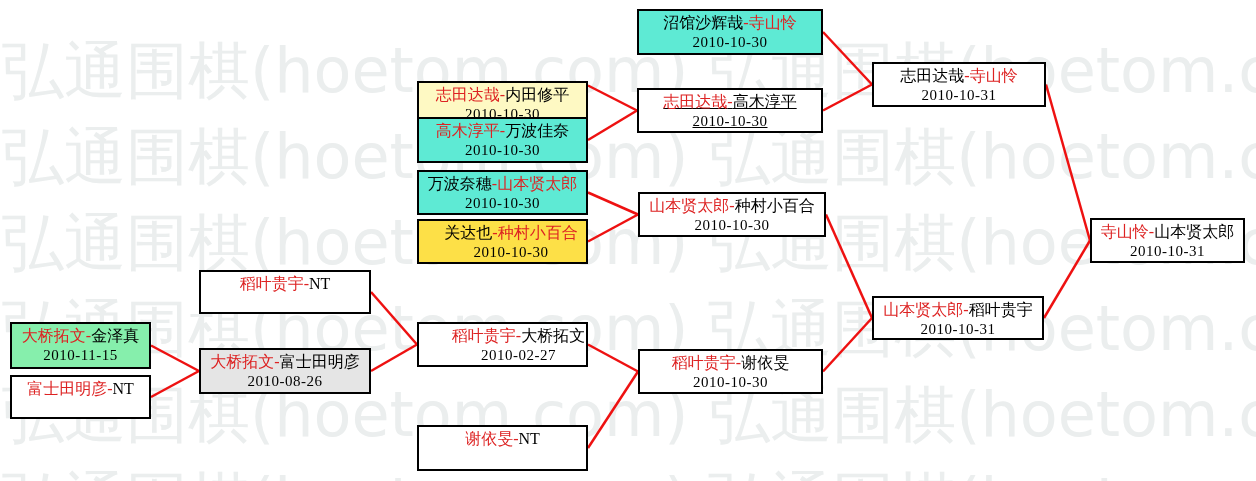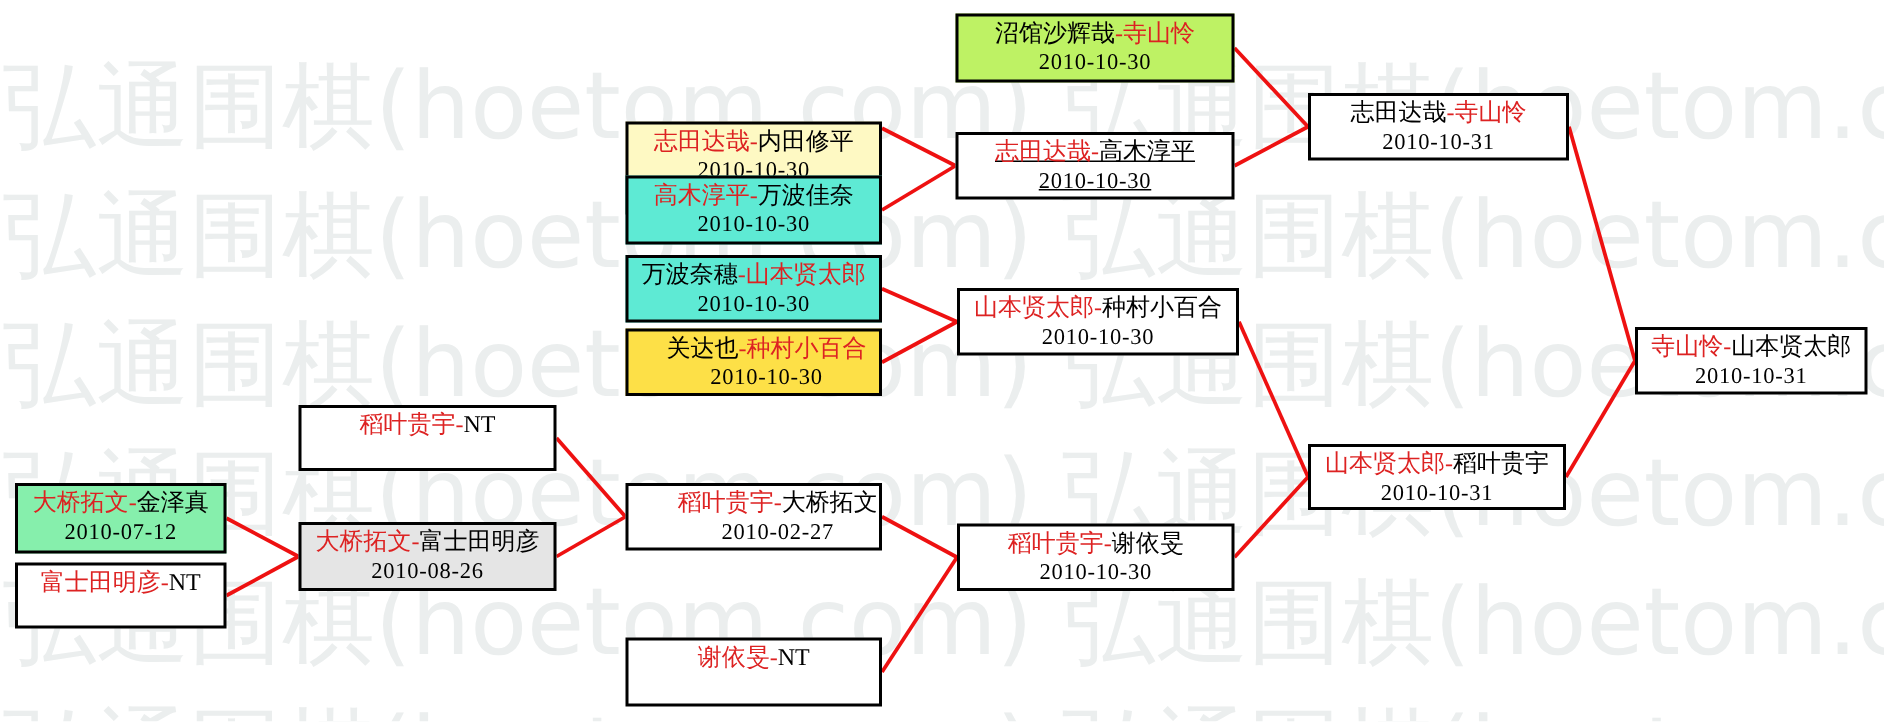--- a/index.html
+++ b/index.html
@@ -81,21 +81,21 @@
       <line x1="1046" y1="84.5" x2="1090" y2="240.5" stroke="#ee1111" stroke-width="2.5"></line>
       <line x1="1044" y1="318" x2="1090" y2="240.5" stroke="#ee1111" stroke-width="2.5"></line>
       <line x1="151" y1="345.5" x2="199" y2="371" stroke="#ee1111" stroke-width="2.5"></line>
       <line x1="151" y1="397" x2="199" y2="371" stroke="#ee1111" stroke-width="2.5"></line>
       <line x1="371" y1="292" x2="417" y2="344.5" stroke="#ee1111" stroke-width="2.5"></line>
       <line x1="371" y1="371" x2="417" y2="344.5" stroke="#ee1111" stroke-width="2.5"></line>
       <line x1="588" y1="344.5" x2="638" y2="371.5" stroke="#ee1111" stroke-width="2.5"></line>
       <line x1="588" y1="448" x2="638" y2="371.5" stroke="#ee1111" stroke-width="2.5"></line>
     </svg>
   <div id="match-layer">
-      <div class="box" style="left: 637px; top: 9px; width: 186px; height: 46px; border-color: rgb(0, 0, 0); background: #bef264;">
+      <div class="box" style="left: 637px; top: 9px; width: 186px; height: 46px; border-color: rgb(0, 0, 0); background: #5eead4;">
         <div class="names"><span>沼馆沙辉哉</span><span style="color: rgb(221, 34, 34);">-</span><span style="color: rgb(221, 34, 34);">寺山怜</span></div>
         <div class="date">2010-10-30</div>
       </div>
       <div class="box" style="left: 417px; top: 63px; width: 171px; height: 62px; border-color: rgb(0, 0, 0); background: #fef9c3; margin-top: 18px;">
         <div class="names"><span style="color: rgb(221, 34, 34);">志田达哉</span><span style="color: rgb(221, 34, 34);">-</span><span>内田修平</span></div>
         <div class="date">2010-10-30</div>
       </div>
       <div class="box" style="left: 872px; top: 62px; width: 174px; height: 45px; border-color: rgb(0, 0, 0); background: rgb(255, 255, 255);">
         <div class="names"><span>志田达哉</span><span style="color: rgb(221, 34, 34);">-</span><span style="color: rgb(221, 34, 34);">寺山怜</span></div>
         <div class="date">2010-10-31</div>
@@ -127,21 +127,21 @@
       <div class="box" style="left: 199px; top: 270px; width: 172px; height: 44px; border-color: rgb(0, 0, 0); background: rgb(255, 255, 255);">
         <div class="names"><span style="color: rgb(221, 34, 34);">稻叶贵宇</span><span style="color: rgb(221, 34, 34);">-</span><span>NT</span></div>
         <div class="date">&nbsp;</div>
       </div>
       <div class="box" style="left: 872px; top: 296px; width: 172px; height: 44px; border-color: rgb(0, 0, 0); background: rgb(255, 255, 255);">
         <div class="names"><span style="color: rgb(221, 34, 34);">山本贤太郎</span><span style="color: rgb(221, 34, 34);">-</span><span>稻叶贵宇</span></div>
         <div class="date">2010-10-31</div>
       </div>
       <div class="box" style="left: 10px; top: 322px; width: 141px; height: 47px; border-color: rgb(0, 0, 0); background: #86efac;">
         <div class="names"><span style="color: rgb(221, 34, 34);">大桥拓文</span><span style="color: rgb(221, 34, 34);">-</span><span>金泽真</span></div>
-        <div class="date">2010-07-12</div>
+        <div class="date">2010-11-15</div>
       </div>
       <div class="box" style="left: 417px; top: 322px; width: 171px; height: 45px; border-color: rgb(0, 0, 0); background: rgb(255, 255, 255); padding-left: 32px;">
         <div class="names"><span style="color: rgb(221, 34, 34);">稻叶贵宇</span><span style="color: rgb(221, 34, 34);">-</span><span>大桥拓文</span></div>
         <div class="date">2010-02-27</div>
       </div>
       <div class="box" style="left: 199px; top: 348px; width: 172px; height: 46px; border-color: rgb(0, 0, 0); background: #e5e5e5;">
         <div class="names"><span style="color: rgb(221, 34, 34);">大桥拓文</span><span style="color: rgb(221, 34, 34);">-</span><span>富士田明彦</span></div>
         <div class="date">2010-08-26</div>
       </div>
       <div class="box" style="left: 638px; top: 349px; width: 185px; height: 45px; border-color: rgb(0, 0, 0); background: rgb(255, 255, 255);">

